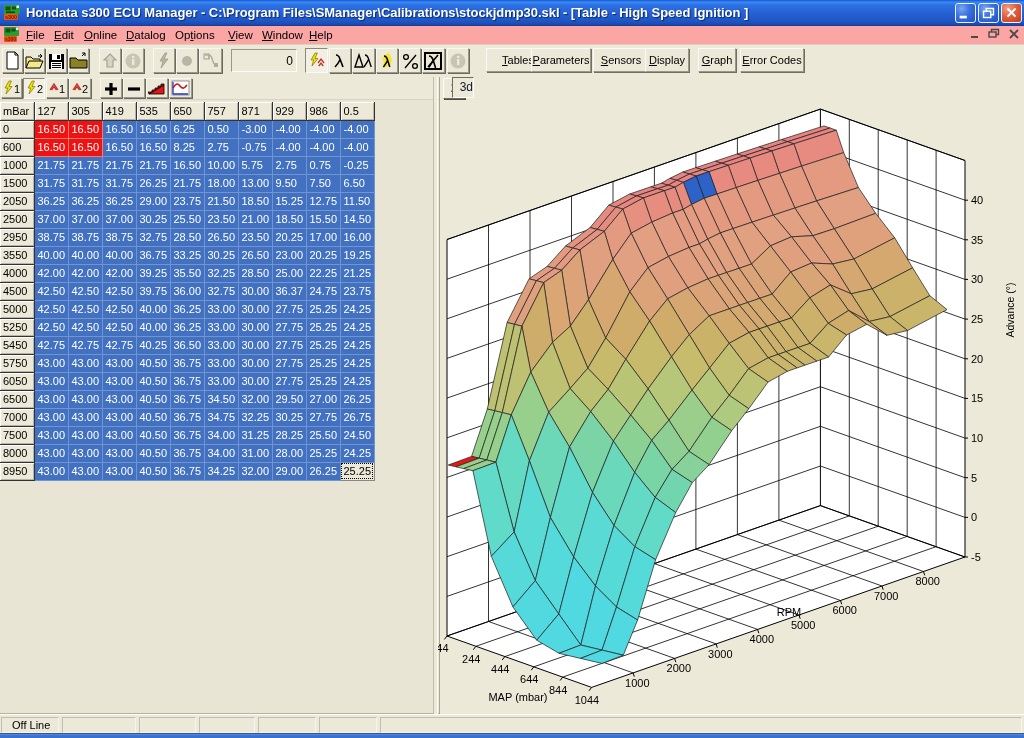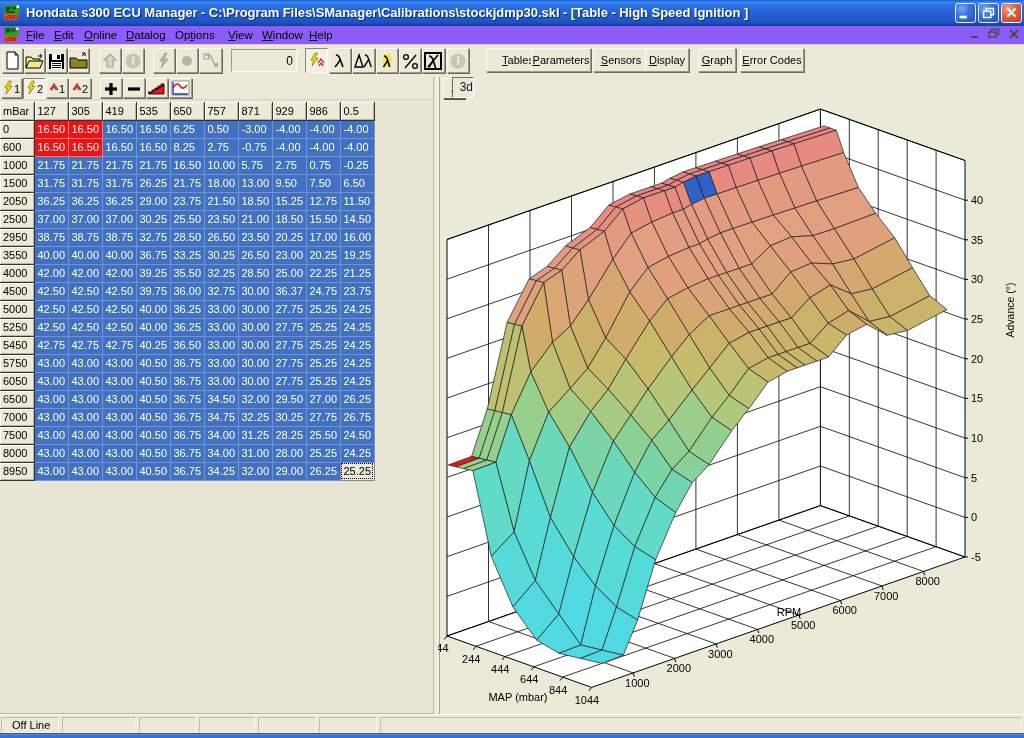--- a/index.html
+++ b/index.html
@@ -10,21 +10,21 @@
   padding-left:42px;
 }
 #titlebar .ticon { position:absolute; left:4px; top:4px; width:17px; height:17px; }
 #titlebar .ttext { position:absolute; left:26px; top:5px; color:#fff; font-size:13px; font-weight:bold; letter-spacing:-0.05px; text-shadow:1px 1px 1px #0a2a6a; white-space:nowrap; }
 .wbtn { position:absolute; top:3px; width:21px; height:20px; border-radius:3px; border:1px solid #eaf3ff; color:#fff; }
 .wbtn.min { left:955px; background:radial-gradient(circle at 30% 25%,#7aa7f0 0%,#3b73e0 40%,#1e50c0 100%); }
 .wbtn.max { left:978px; background:radial-gradient(circle at 30% 25%,#7aa7f0 0%,#3b73e0 40%,#1e50c0 100%); }
 .wbtn.cls { left:1001px; background:radial-gradient(circle at 30% 25%,#f0a088 0%,#e0603c 45%,#c23a18 100%); }
 
 
-#menubar { position:absolute; left:0; top:26px; width:1024px; height:19px; background:#8b5cf6; border-bottom:1px solid #d8d4c0; }
+#menubar { position:absolute; left:0; top:26px; width:1024px; height:19px; background:#fca5a5; border-bottom:1px solid #d8d4c0; }
 #menubar .mico { position:absolute; left:4px; top:1px; width:16px; height:16px; }
 #menubar .items { position:absolute; left:26px; top:3px; font-size:11.5px; color:#000; }
 #menubar .items span { margin-right:0; display:inline-block; }
 u { text-decoration:underline; }
 .mdibtn { position:absolute; top:2px; width:16px; height:14px; font-size:9px; text-align:center; line-height:12px; color:#000; }
 
 
 #toolbar1 { position:absolute; left:0; top:45px; width:1024px; height:32px; background:#ece9d8; }
 #toolbar2 { position:absolute; left:0; top:77px; width:1024px; height:23px; background:#ece9d8; border-bottom:1px solid #d8d4c4; }
 .tbtn { position:absolute; background:#ece9d8; border:1px solid; border-color:#f8f7f2 #9a9889 #9a9889 #f8f7f2; box-shadow:1px 1px 0 #6c6a5c; }

